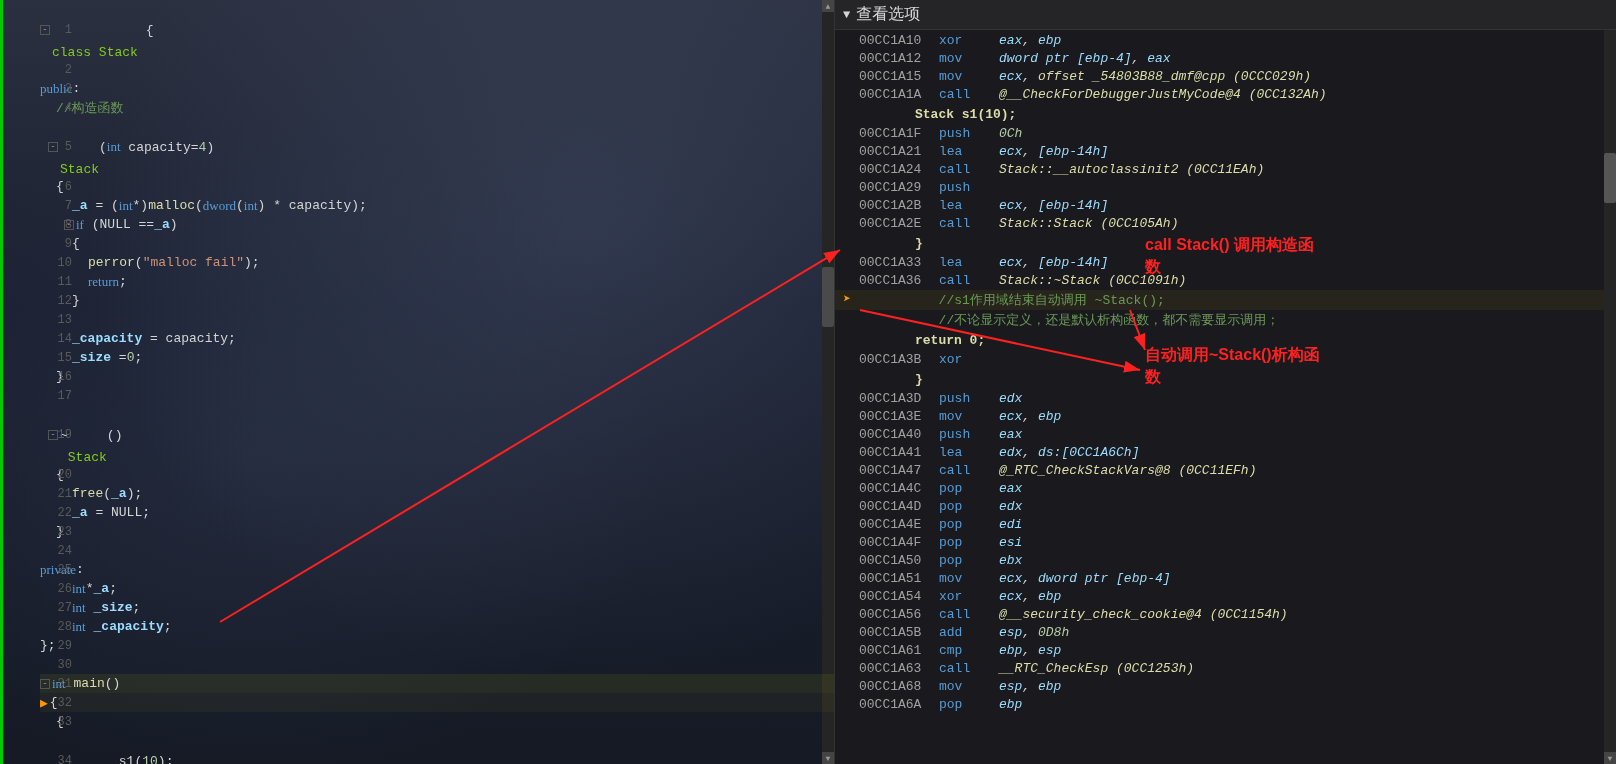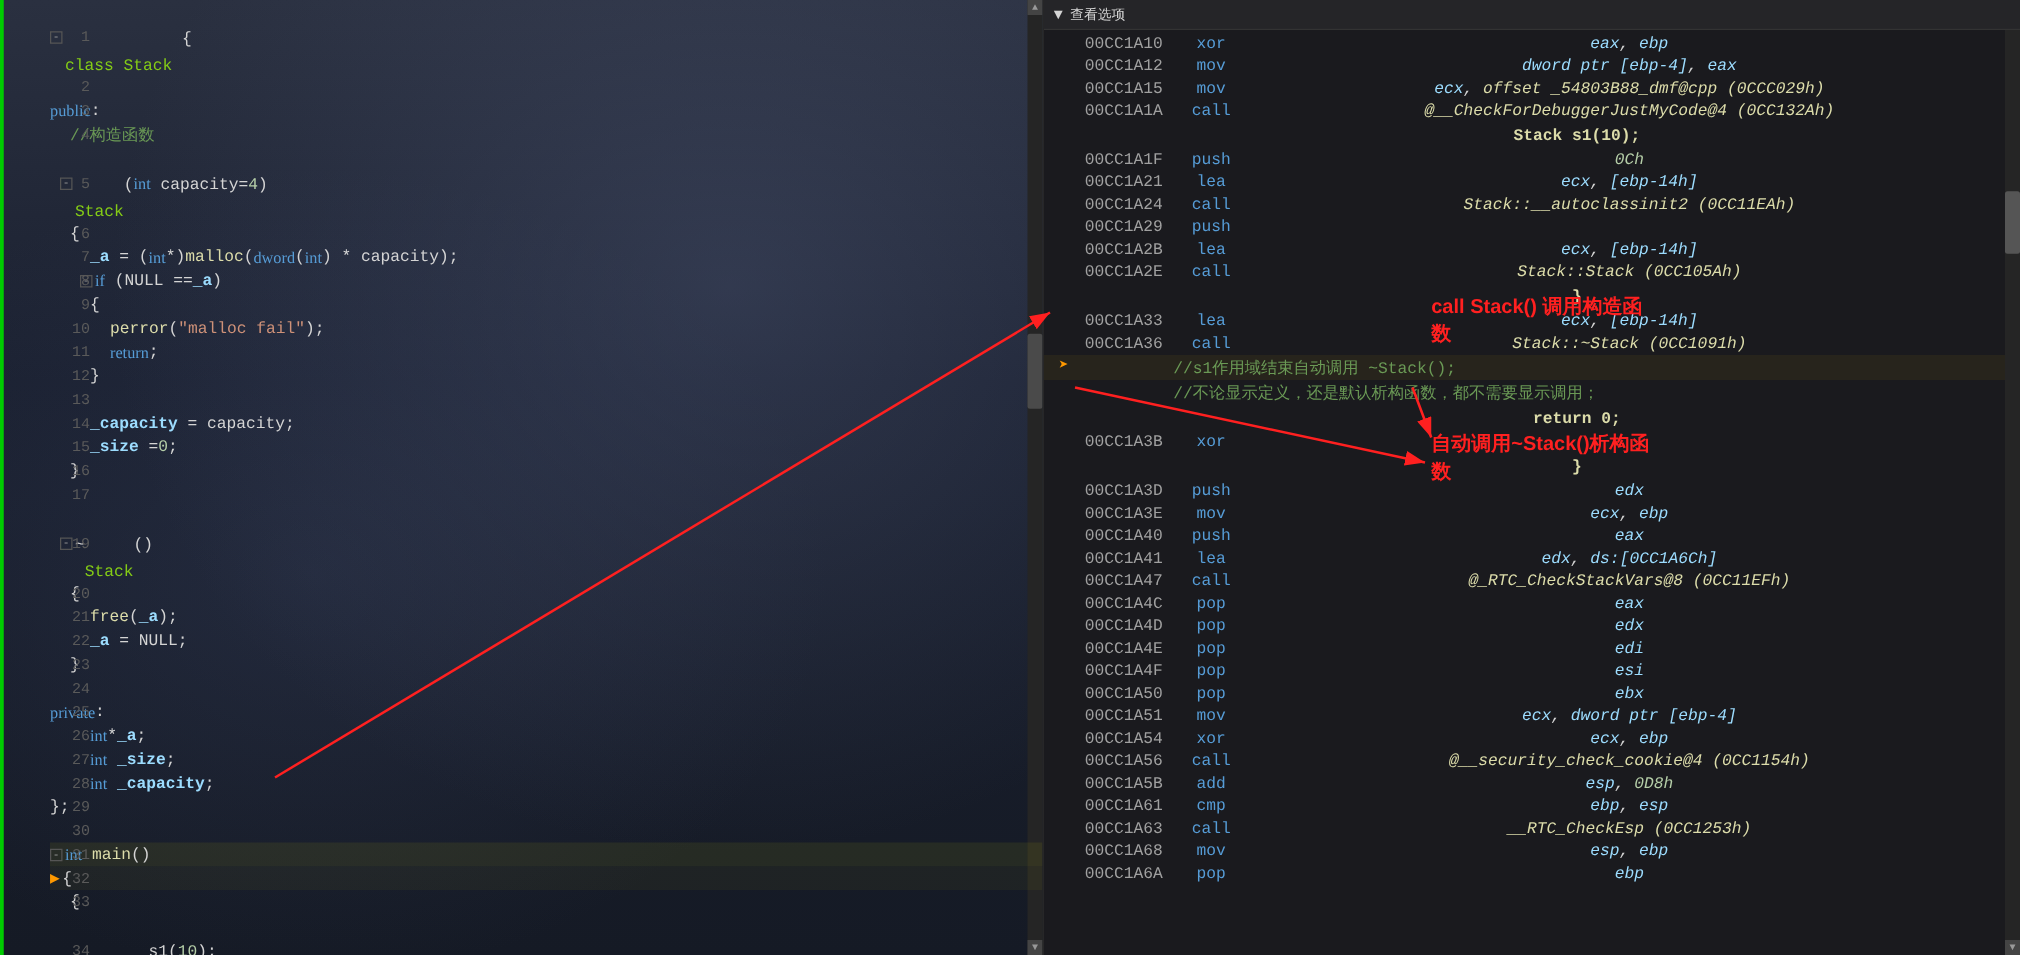--- a/index.html
+++ b/index.html
@@ -122,26 +122,25 @@
 
     .disasm-header-arrow {
       color: #d4d4d4;
       margin-right: 6px;
       font-size: 12px;
     }
 
     .disasm-header-title {
       color: #d4d4d4;
       font-family: 'Courier New', monospace;
-      font-size: 11px;
+      font-size: 16px;
     }
 
     .disasm-content {
       padding: 2px 0;
-      text-align: center;
     }
 
     .disasm-line {
       display: flex;
       align-items: flex-start;
       min-height: 18px;
       padding: 1px 8px;
       position: relative;
     }
 

